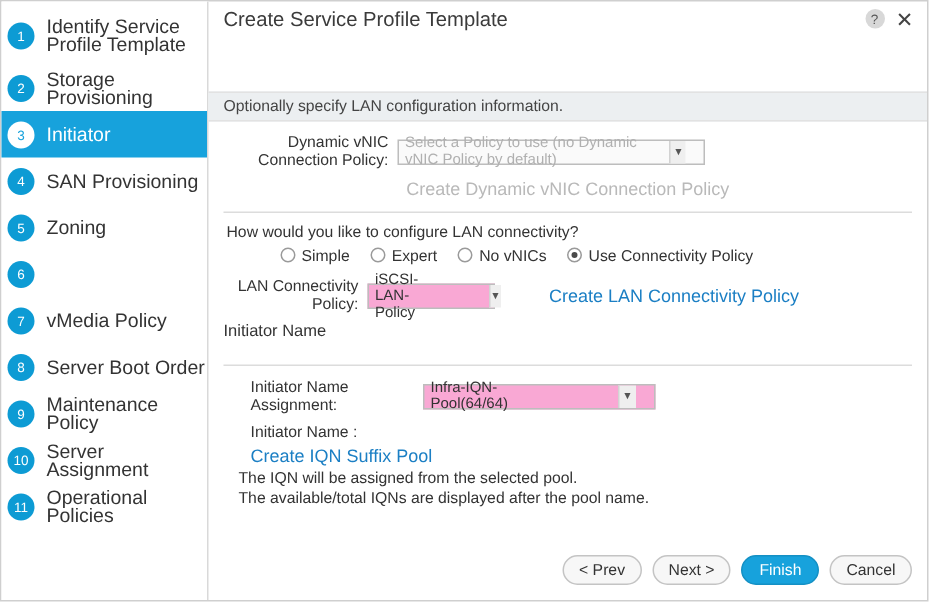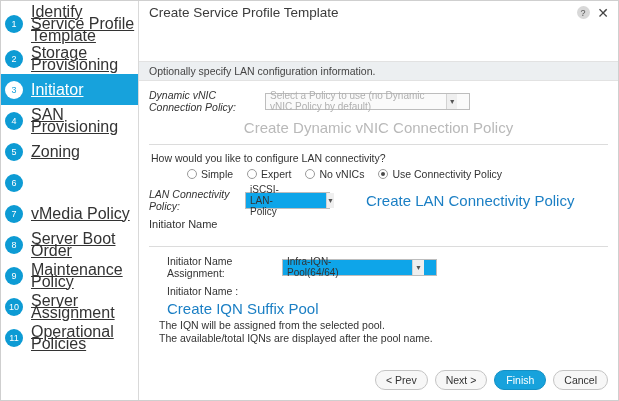--- a/index.html
+++ b/index.html
@@ -52,24 +52,23 @@
     background: #0d9bd4;
     color: #fff;
     font-size: 9px;
     display: flex;
     align-items: center;
     justify-content: center;
     flex: 0 0 18px;
     margin-right: 8px;
   }
   .step .label {
-    font-size: 16px;
+    font-size: 13px;
     color: #333;
     line-height: 12px;
-    text-decoration: underline;
   }
   .step.active {
     background: #17a2dc;
   }
   .step.active .label {
     color: #ffffff;
   }
   .step.active .circle {
     background: #ffffff;
     color: #17a2dc;
@@ -142,22 +141,22 @@
   .row {
     display: flex;
     align-items: center;
     margin-bottom: 6px;
   }
   .lbl {
     font-size: 10.5px;
     color: #333;
   }
   .field-label {
+    text-align: right;
     margin-right: 6px;
-    font-style: italic;
   }
   .select {
     border: 1px solid #bdbdbd;
     background: #fafafa;
     height: 17px;
     font-size: 10px;
     color: #9b9b9b;
     display: flex;
     align-items: center;
     padding: 0 12px 0 4px;
@@ -171,48 +170,48 @@
     background: #efefef;
     border-left: 1px solid #d2d2d2;
     display: flex;
     align-items: center;
     justify-content: center;
     font-size: 7px;
     color: #555;
   }
   .select.enabled {
     color: #333;
-    background: #0ea5e9;
+    background: #f9a8d4;
     gap: 47px;
   }
   .select.disabled {
     background: #fafafa;
     color: #b0b0b0;
   }
   .link {
     color: #1b7fc4;
-    font-size: 15px;
+    font-size: 12px;
     text-decoration: none;
     text-align: right;
   }
   .link.muted {
     color: #b9b9b9;
   }
   .centered-link {
     text-align: center;
     margin: 2px 0 8px 0;
   }
   .sep {
     border: 0;
     border-top: 1px solid #dcdcdc;
     margin: 6px 0 7px 0;
   }
   .radio-row {
     display: flex;
-    align-items: center;
+    align-items: flex-start;
     gap: 4px;
     margin: 4px 0 8px 2px;
     padding-left: 36px;
   }
   .radio {
     width: 10px;
     height: 10px;
     border-radius: 50%;
     border: 1px solid #9a9a9a;
     background: #fff;

